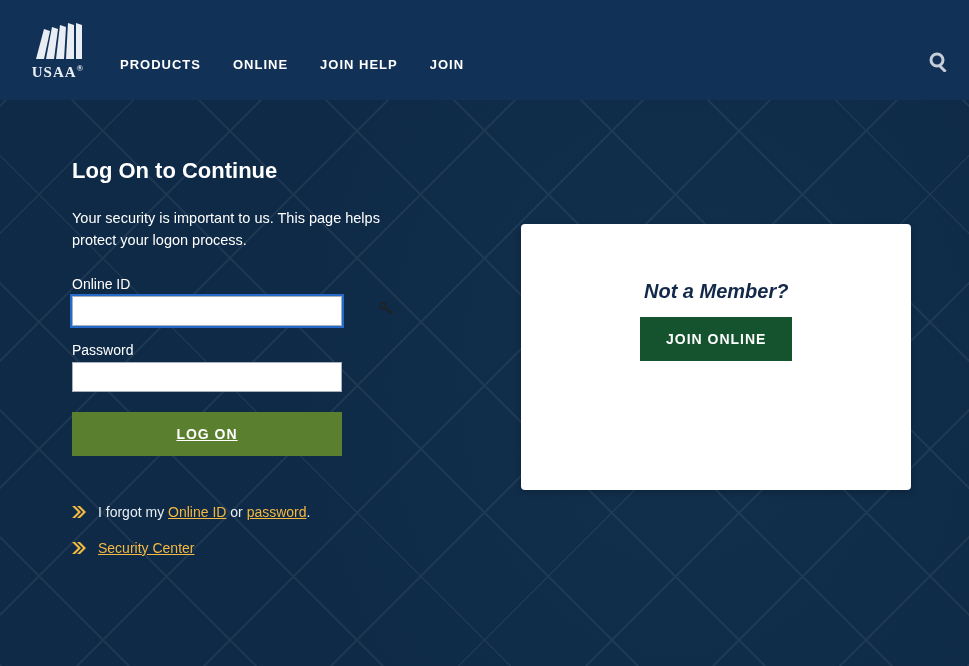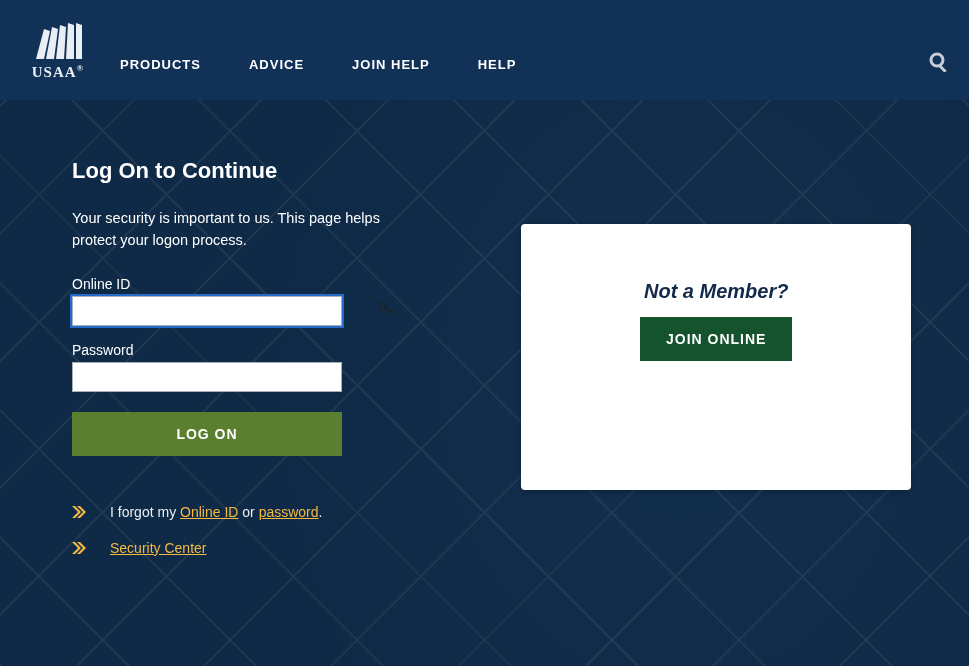--- a/index.html
+++ b/index.html
@@ -31,21 +31,21 @@
   .logo-svg { width: 56px; height: 42px; }
   .logo-text {
     font-size: 15px;
     font-weight: 700;
     letter-spacing: 1px;
     margin-top: 2px;
     color: #e8eef4;
   }
   .nav {
     display: flex;
-    gap: 48px;
+    gap: 32px;
     align-items: center;
     margin-top: 28px;
   }
   .nav a {
     color: #fff;
     font-size: 13px;
     font-weight: 700;
     letter-spacing: 1px;
     text-decoration: none;
     cursor: pointer;
@@ -128,25 +128,26 @@
     height: 44px;
     background: #5a7f2f;
     color: #fff;
     font-size: 14px;
     font-weight: 700;
     letter-spacing: 1px;
     border: none;
     cursor: pointer;
     margin-top: 4px;
     margin-bottom: 48px;
+    text-decoration: underline;
   }
   .help-row {
     display: flex;
     align-items: flex-start;
-    gap: 24px;
+    gap: 12px;
     font-size: 14px;
     margin-bottom: 20px;
     color: #e9edf2;
   }
   .chev {
     flex-shrink: 0;
     margin-top: 1px;
   }
   .help-row a {
     color: #f4b942;
@@ -201,23 +202,23 @@
         <polygon points="36,40 44,40 44,6 38,4"></polygon>
         <polygon points="46,40 52,40 52,6 46,4"></polygon>
       </g>
     </svg>
     <div class="logo-text">
       <span>USAA</span><span style="font-size:9px;vertical-align:super">®</span>
     </div>
   </div>
   <nav class="nav">
     <a>PRODUCTS</a>
-    <a>ADVICE</a>
+    <a>ONLINE</a>
     <a>JOIN HELP</a>
-    <a>HELP</a>
+    <a>JOIN</a>
   </nav>
   <div class="search-icon">
     <svg width="20" height="20" viewBox="0 0 20 20" fill="currentColor">
       <circle cx="8" cy="8" r="6" stroke="currentColor" stroke-width="3" fill="none"></circle>
       <rect x="12" y="13" width="8" height="3" transform="rotate(45 12 13)"></rect>
     </svg>
   </div>
 </div>
 
 <div class="main">

